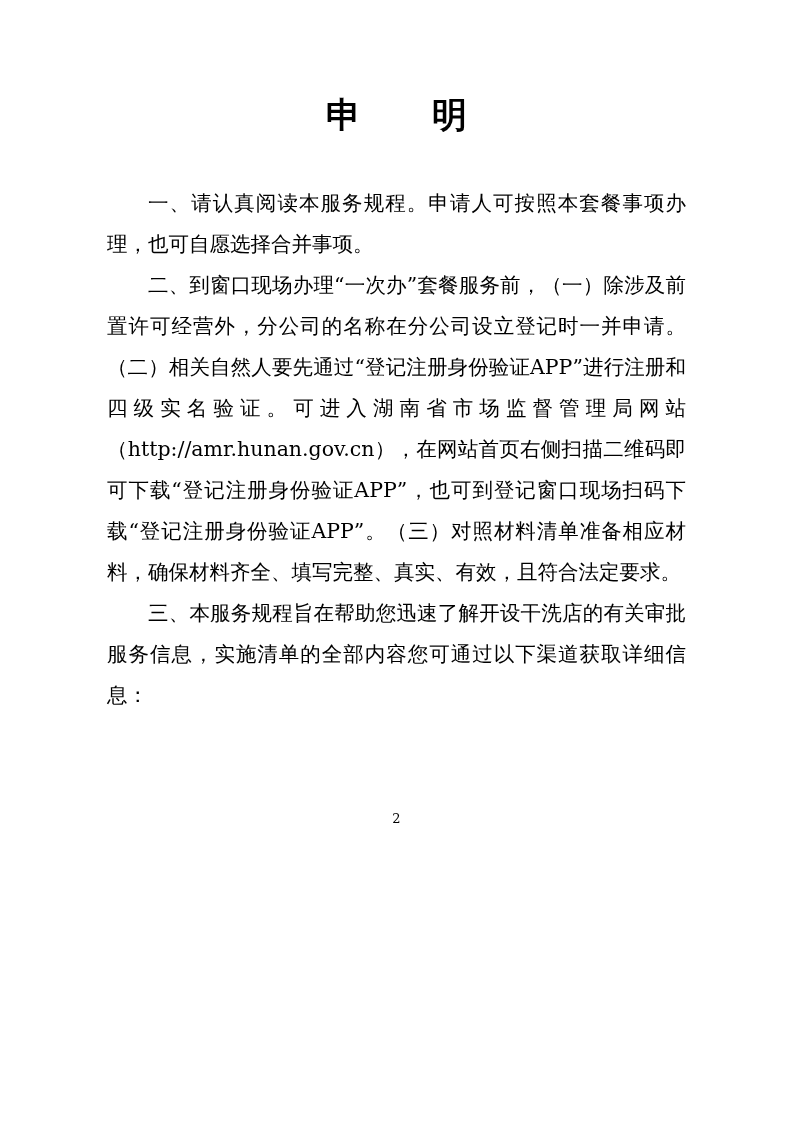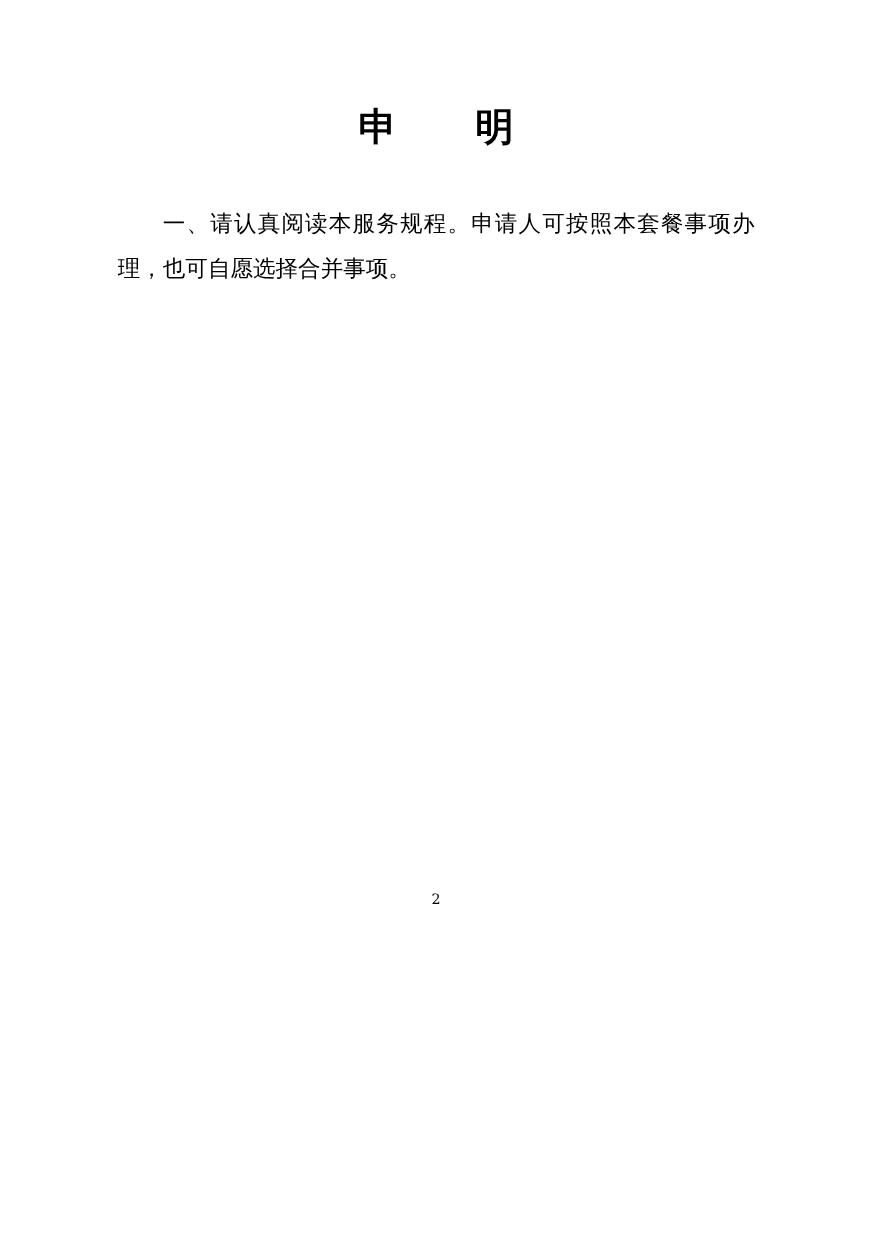--- a/index.html
+++ b/index.html
@@ -66,17 +66,19 @@
 </style>
 </head>
 <body>
 
 <div class="page">
 
   <h1 class="doc-title">申　明</h1>
 
   <div class="body-block">
     <p class="para">一、请认真阅读本服务规程。申请人可按照本套餐事项办理，也可自愿选择合并事项。</p>
+    <p class="para">二、到窗口现场办理“一次办”套餐服务前，（一）除涉及前置许可经营外，分公司的名称在分公司设立登记时一并申请。（二）相关自然人要先通过“登记注册身份验证APP”进行注册和四级实名验证。可进入湖南省市场监督管理局网站（http://amr.hunan.gov.cn），在网站首页右侧扫描二维码即可下载“登记注册身份验证APP”，也可到登记窗口现场扫码下载“登记注册身份验证APP”。（三）对照材料清单准备相应材料，确保材料齐全、填写完整、真实、有效，且符合法定要求。</p>
+    <p class="para">三、本服务规程旨在帮助您迅速了解开设干洗店的有关审批服务信息，实施清单的全部内容您可通过以下渠道获取详细信息：</p>
   </div>
 
   <div class="page-number">2</div>
 
 </div>
 
 </body></html>

